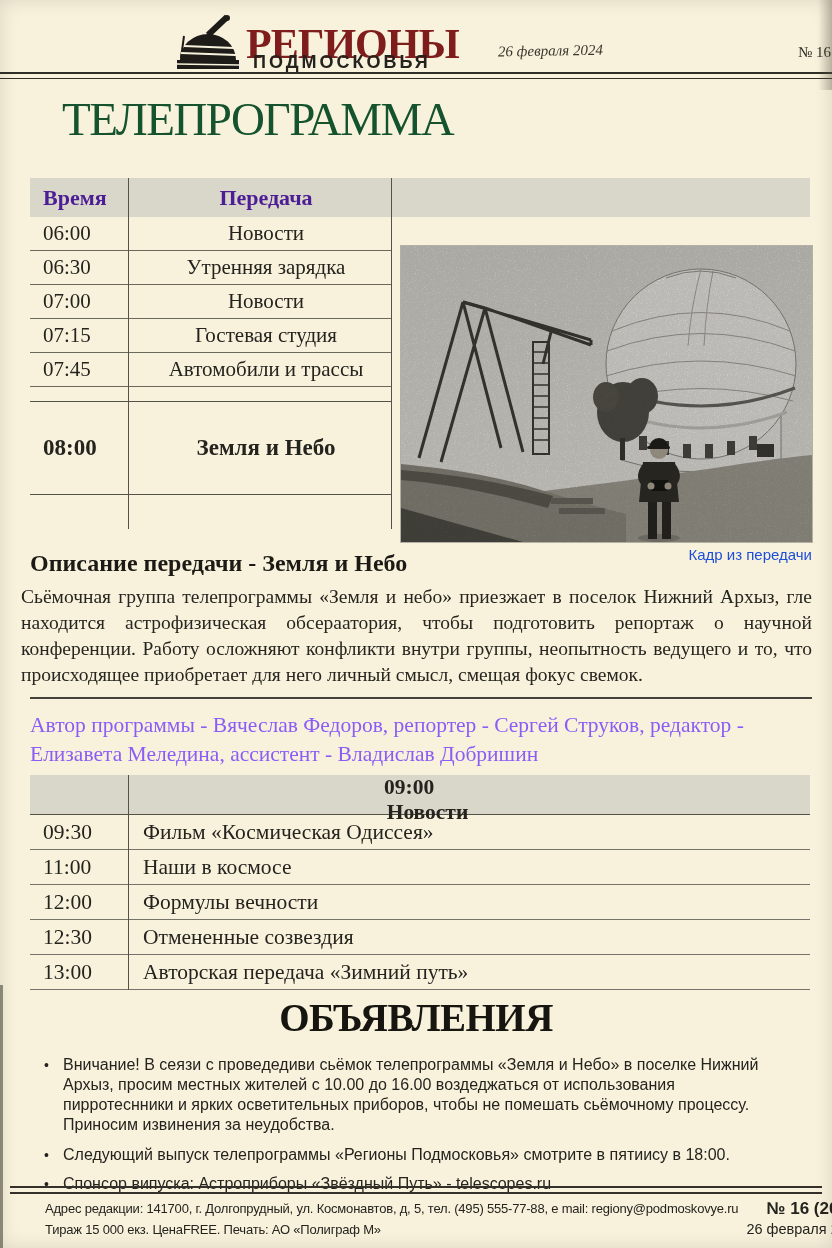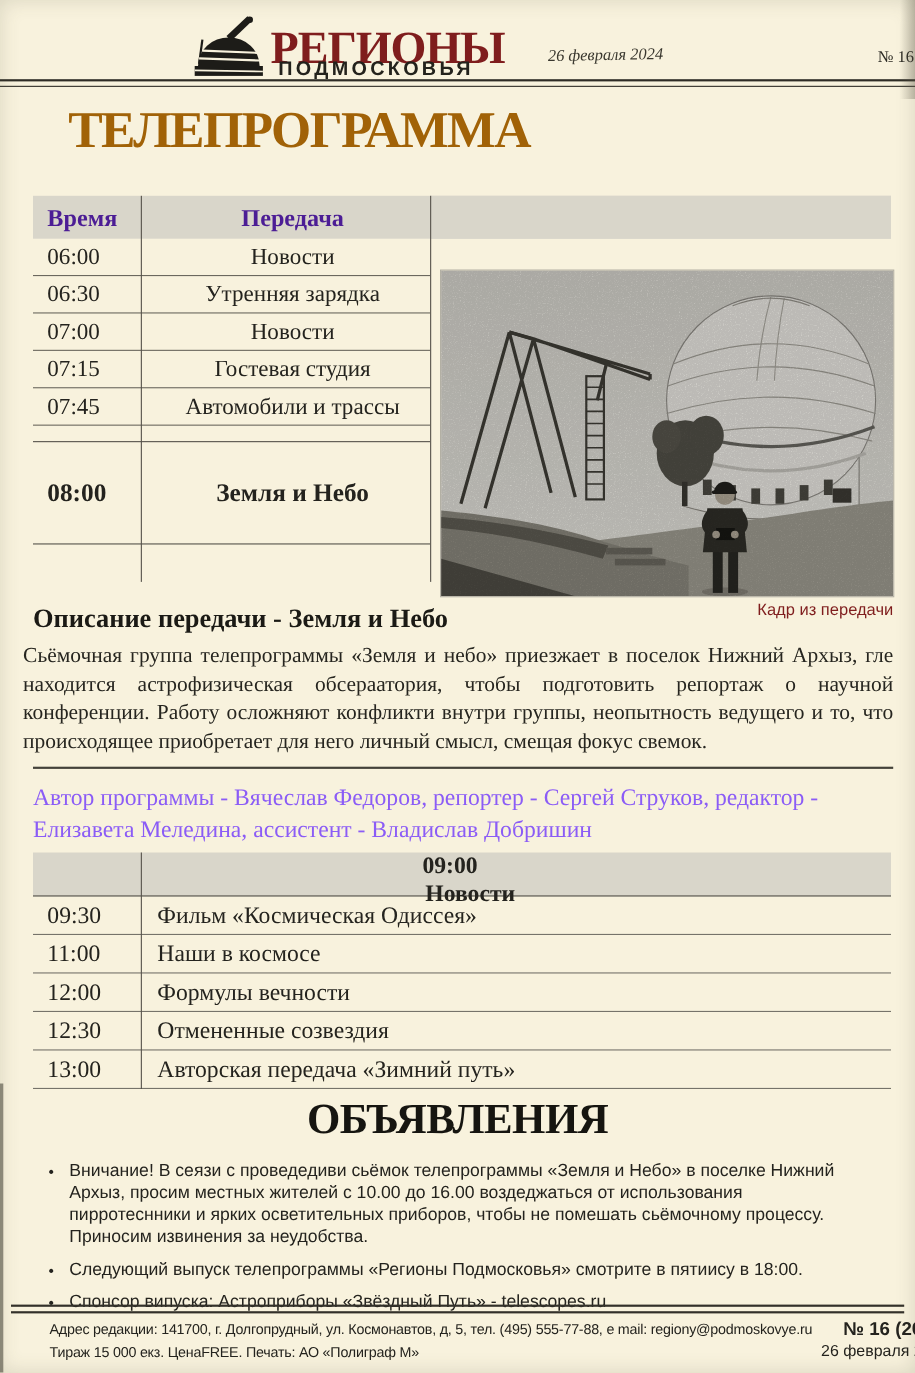--- a/index.html
+++ b/index.html
@@ -24,21 +24,21 @@
   .date-note {
     position: absolute; left: 498px; top: 42px; width: 170px;
     font-style: italic; font-size: 15px; color: #3a382f; transform: rotate(-1deg);
   }
   .issue-no { position: absolute; right: 1px; top: 44px; font-size: 15px; color: #2a2922; }
   .head-rule { position: absolute; left: 0; top: 72px; width: 832px; height: 7px;
     border-top: 2px solid #2f2d26; border-bottom: 1px solid #2f2d26; }
   
   .page-title {
     position: absolute; left: 62px; top: 92px;
-    font-size: 47px; font-weight: 700; letter-spacing: -1.5px; color: #a16207;
+    font-size: 47px; font-weight: 400; letter-spacing: -1.5px; color: #14532d;
   }
   
   .t1 { position: absolute; left: 30px; top: 178px; width: 780px; }
   .band { height: 39px; background: #d9d6ca; display: flex; align-items: center; }
   .c-time { width: 98px; padding-left: 13px; flex: none; }
   .t1 .c-prog { width: 263px; padding-left: 13px; flex: none; text-align: center; }
   .c-rest { flex: 1; align-self: stretch; background: #d9d6ca; }
   .th { font-weight: 700; font-size: 22px; color: #4c1d95; }
   .t1-row { height: 34px; width: 361px; display: flex; align-items: center;
     border-bottom: 1px solid #6b685e; font-size: 21px; }
@@ -47,21 +47,21 @@
     border-top: 1px solid #55524a; border-bottom: 1px solid #55524a;
     font-weight: 700; font-size: 23px; }
   .vline { position: absolute; top: 0; width: 1px; background: #55524a; }
   .t1 .vl-a { left: 98px; height: 351px; }
   .t1 .vl-b { left: 361px; height: 351px; }
   .photo { position: absolute; left: 371px; top: 68px; width: 411px; height: 296px;
     outline: 1px solid #b3b0a4; }
   .photo svg { display: block; width: 100%; height: 100%; }
   .photo-caption {
     position: absolute; right: 20px; top: 546px;
-    font-family: "Liberation Sans", "DejaVu Sans", sans-serif; font-size: 15px; color: #7f1d1d;
+    font-family: "Liberation Sans", "DejaVu Sans", sans-serif; font-size: 15px; color: #1d4ed8;
   }
   
   .desc-h { position: absolute; left: 30px; top: 550px; font-size: 24px; font-weight: 700; color: #1b1a15; }
   .desc-p { position: absolute; left: 21px; top: 584px; width: 791px;
     font-size: 19.5px; line-height: 1.34; text-align: justify; color: #26251f; }
   .thin-rule { position: absolute; left: 30px; top: 697px; width: 782px; height: 2px; background: #44423a; }
   .credits { position: absolute; left: 30px; top: 711px; width: 724px;
     font-size: 21.5px; line-height: 1.37; color: #8b5cf6; }
   
   .t2 { position: absolute; left: 30px; top: 775px; width: 780px; }

